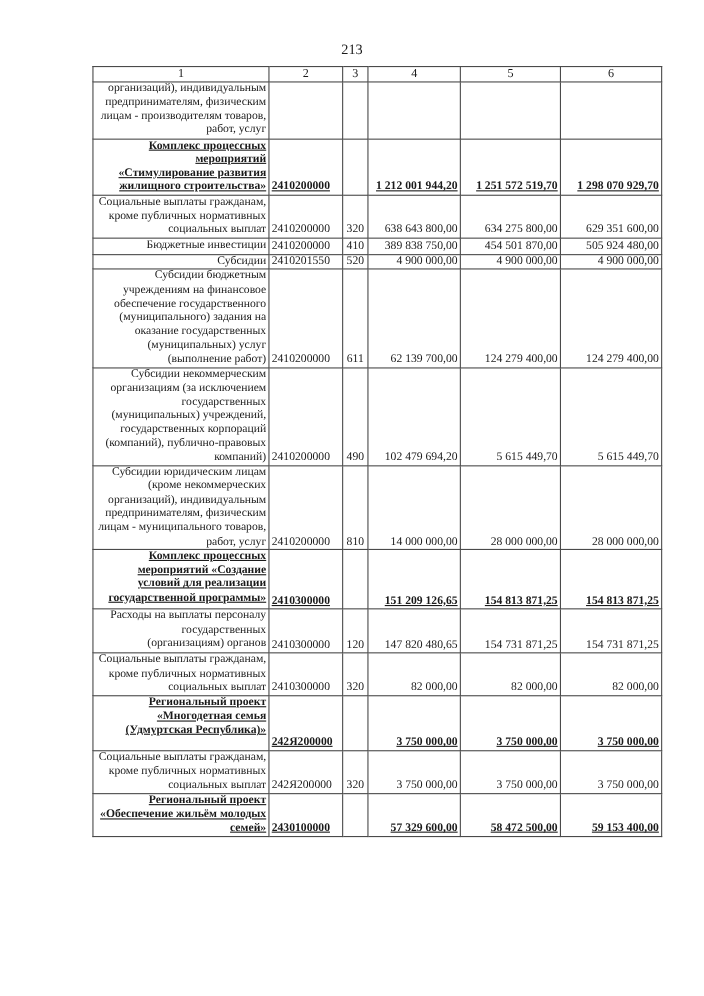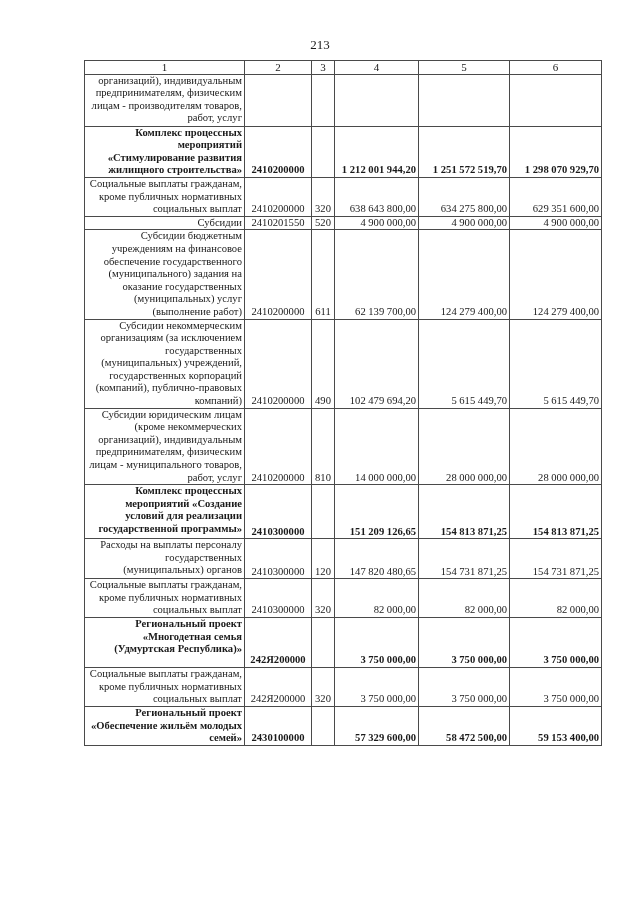--- a/index.html
+++ b/index.html
@@ -5,24 +5,24 @@
   html, body { margin: 0; padding: 0; background: #ffffff; }
   body { width: 640px; height: 905px; position: relative; overflow: hidden;
          font-family: "Liberation Serif", "DejaVu Serif", serif; color: #1a1a1a; }
   .page-number { position: absolute; top: 37px; left: 0; width: 640px; text-align: center;
                  font-size: 13px; }
   table { position: absolute; left: 84px; top: 60px; border-collapse: collapse;
           table-layout: fixed; width: 517px; font-size: 10.6px; line-height: 12.6px; }
   td, th { border: 1px solid #4a4a4a; padding: 0 2px; vertical-align: bottom; overflow: hidden; }
   th { font-weight: normal; text-align: center; height: 11px; vertical-align: middle; font-size: 11px; }
   td.c1 { text-align: right; vertical-align: top; white-space: pre-line; }
-  td.c2 { text-align: center; }
+  td.c2 { text-align: left; }
   td.c3 { text-align: center; margin-left: 13px; }
   td.num { text-align: right; }
-  tr.bold td { font-weight: bold; }
+  tr.bold td { font-weight: bold; text-decoration: underline; }
 </style>
 </head>
 <body>
 
 <div class="page-number">213</div>
 
 <table>
   <colgroup>
     <col style="width:160px">
       <col style="width:67px">
@@ -66,20 +66,28 @@
       </tr>
       <tr style="height: 37px;">
         <td class="c1">Социальные выплаты гражданам,
 кроме публичных нормативных
 социальных выплат</td>
         <td class="c2">2410200000</td>
         <td class="c3">320</td>
         <td class="num">638 643 800,00</td>
         <td class="num">634 275 800,00</td>
         <td class="num">629 351 600,00</td>
+      </tr>
+      <tr style="height: 15px;">
+        <td class="c1">Бюджетные инвестиции</td>
+        <td class="c2">2410200000</td>
+        <td class="c3">410</td>
+        <td class="num">389 838 750,00</td>
+        <td class="num">454 501 870,00</td>
+        <td class="num">505 924 480,00</td>
       </tr>
       <tr style="height: 13px;">
         <td class="c1">Субсидии</td>
         <td class="c2">2410201550</td>
         <td class="c3">520</td>
         <td class="num">4 900 000,00</td>
         <td class="num">4 900 000,00</td>
         <td class="num">4 900 000,00</td>
       </tr>
       <tr style="height: 87px;">
@@ -130,21 +138,21 @@
 государственной программы»</td>
         <td class="c2">2410300000</td>
         <td class="c3"></td>
         <td class="num">151 209 126,65</td>
         <td class="num">154 813 871,25</td>
         <td class="num">154 813 871,25</td>
       </tr>
       <tr style="height: 40px;">
         <td class="c1">Расходы на выплаты персоналу
 государственных
-(муниципальных) органов</td>
+(организациям) органов</td>
         <td class="c2">2410300000</td>
         <td class="c3">120</td>
         <td class="num">147 820 480,65</td>
         <td class="num">154 731 871,25</td>
         <td class="num">154 731 871,25</td>
       </tr>
       <tr style="height: 37px;">
         <td class="c1">Социальные выплаты гражданам,
 кроме публичных нормативных
 социальных выплат</td>

